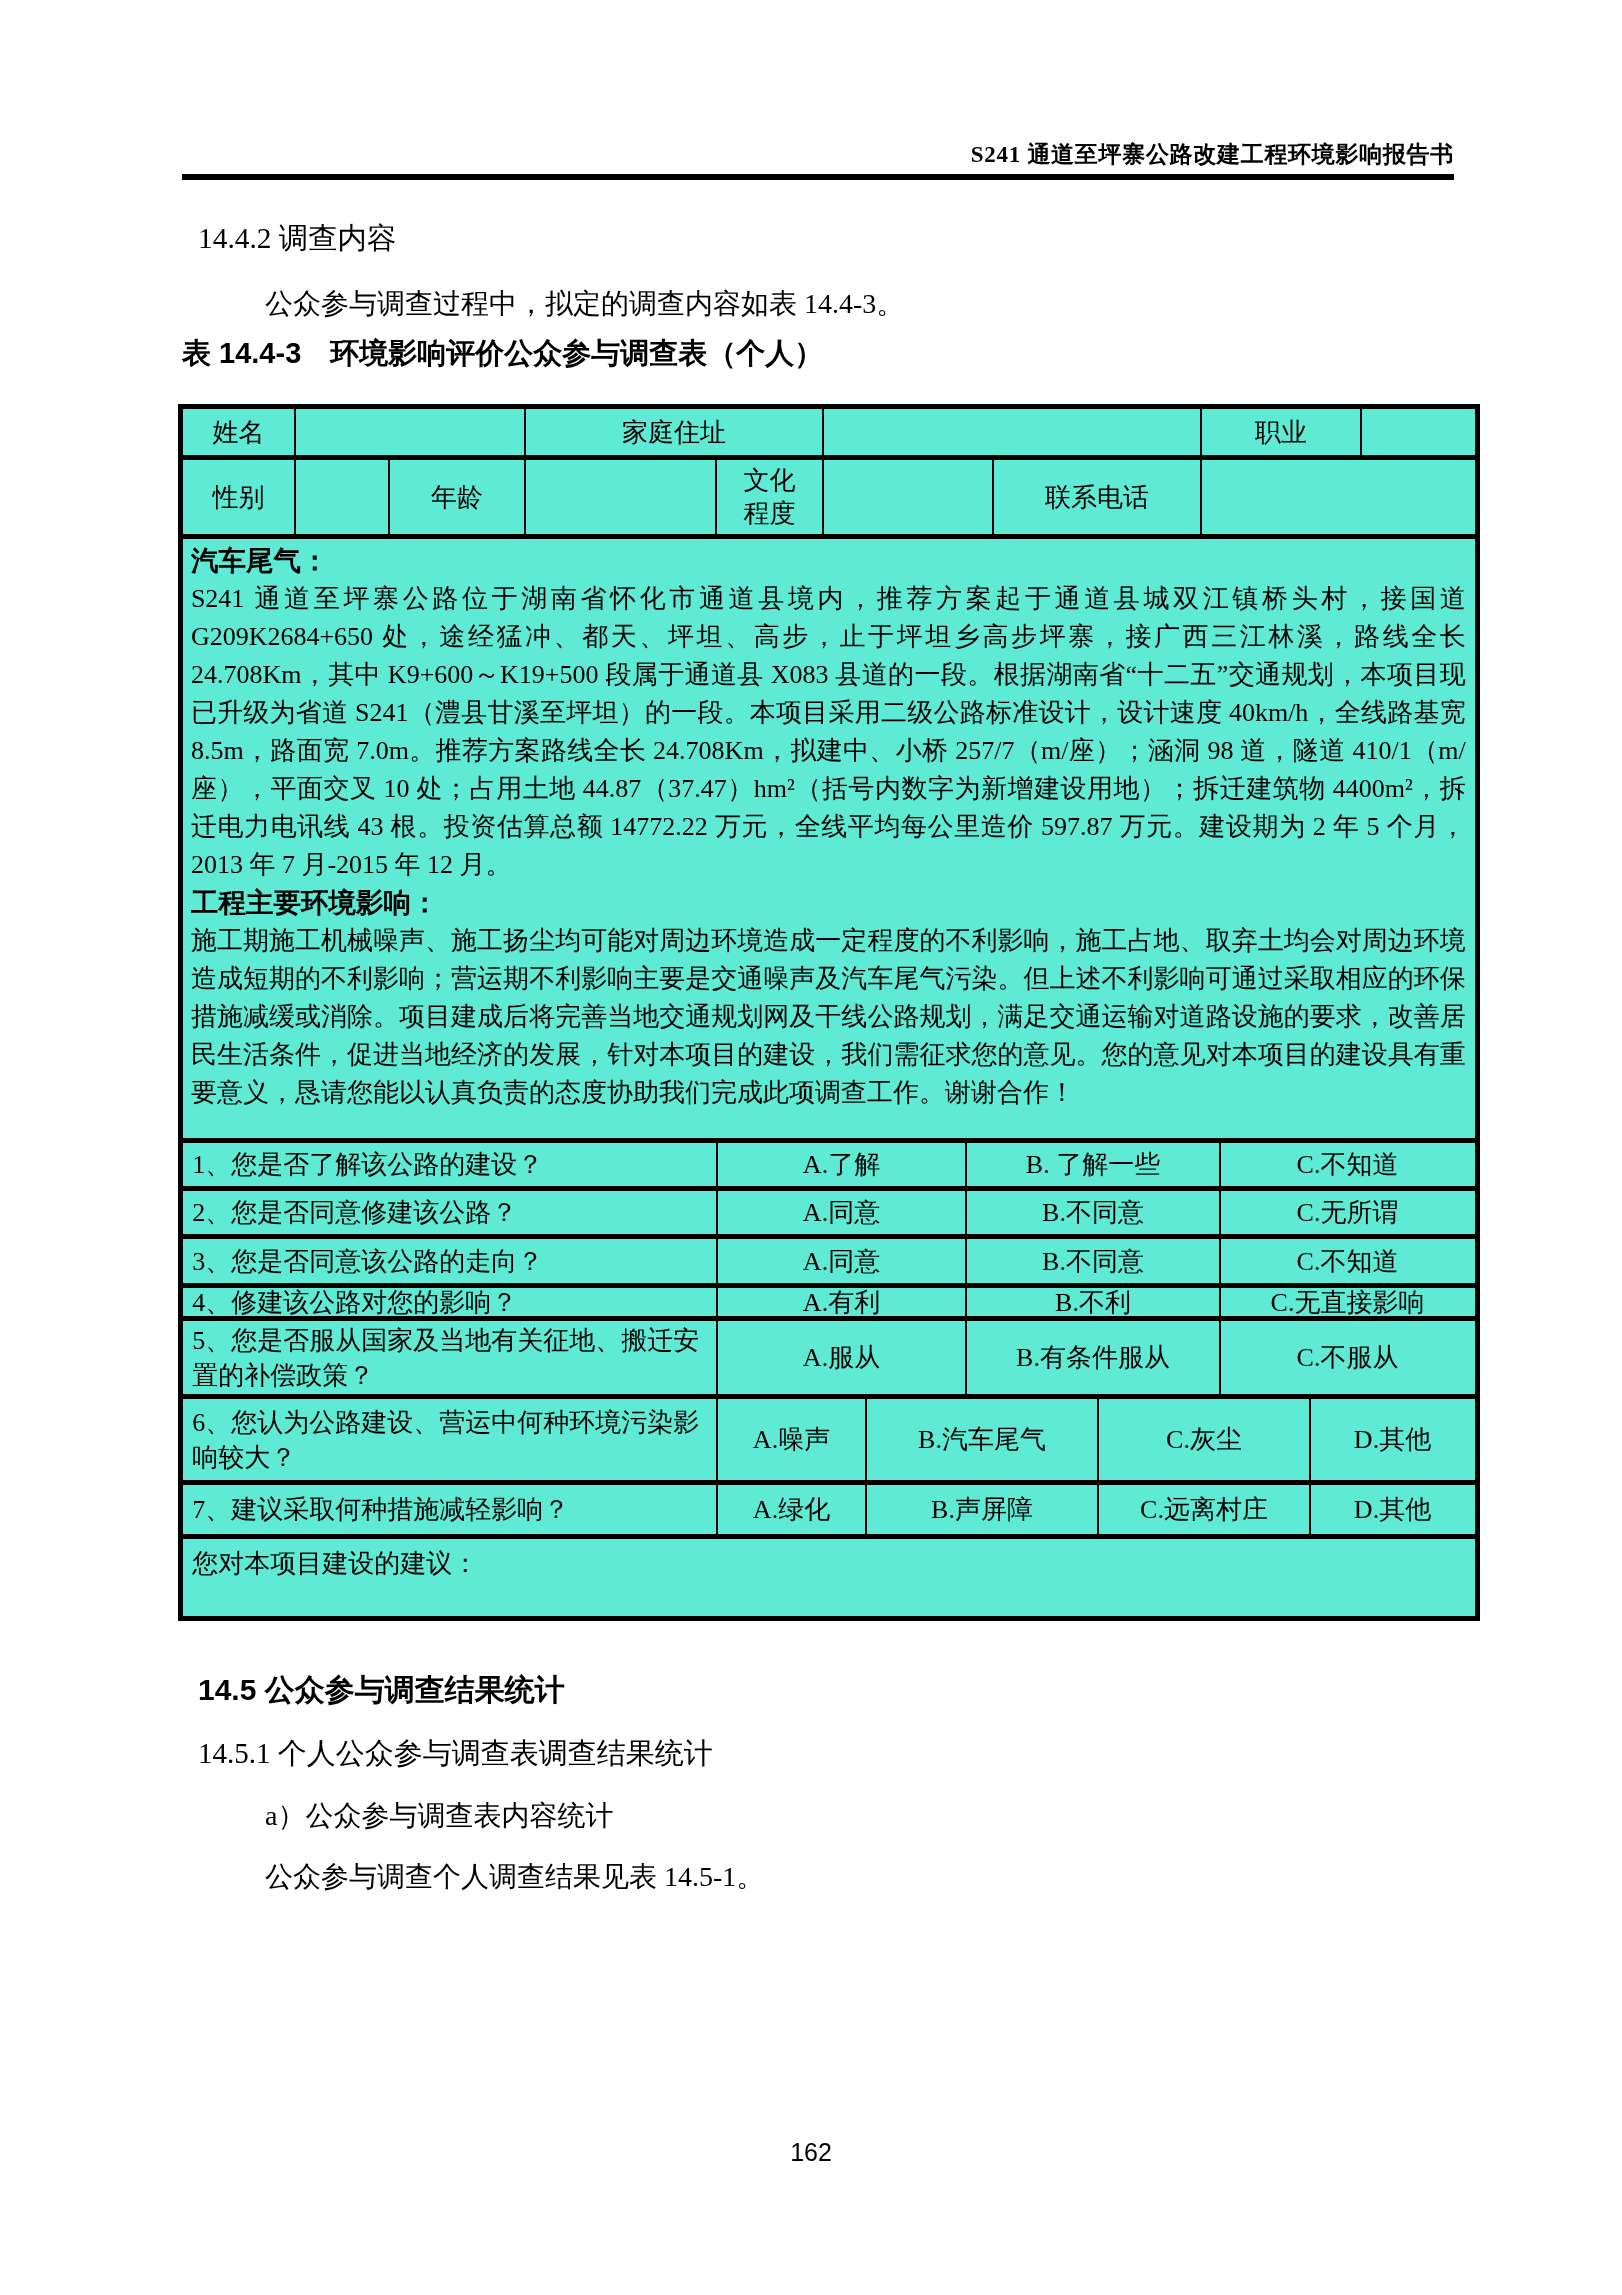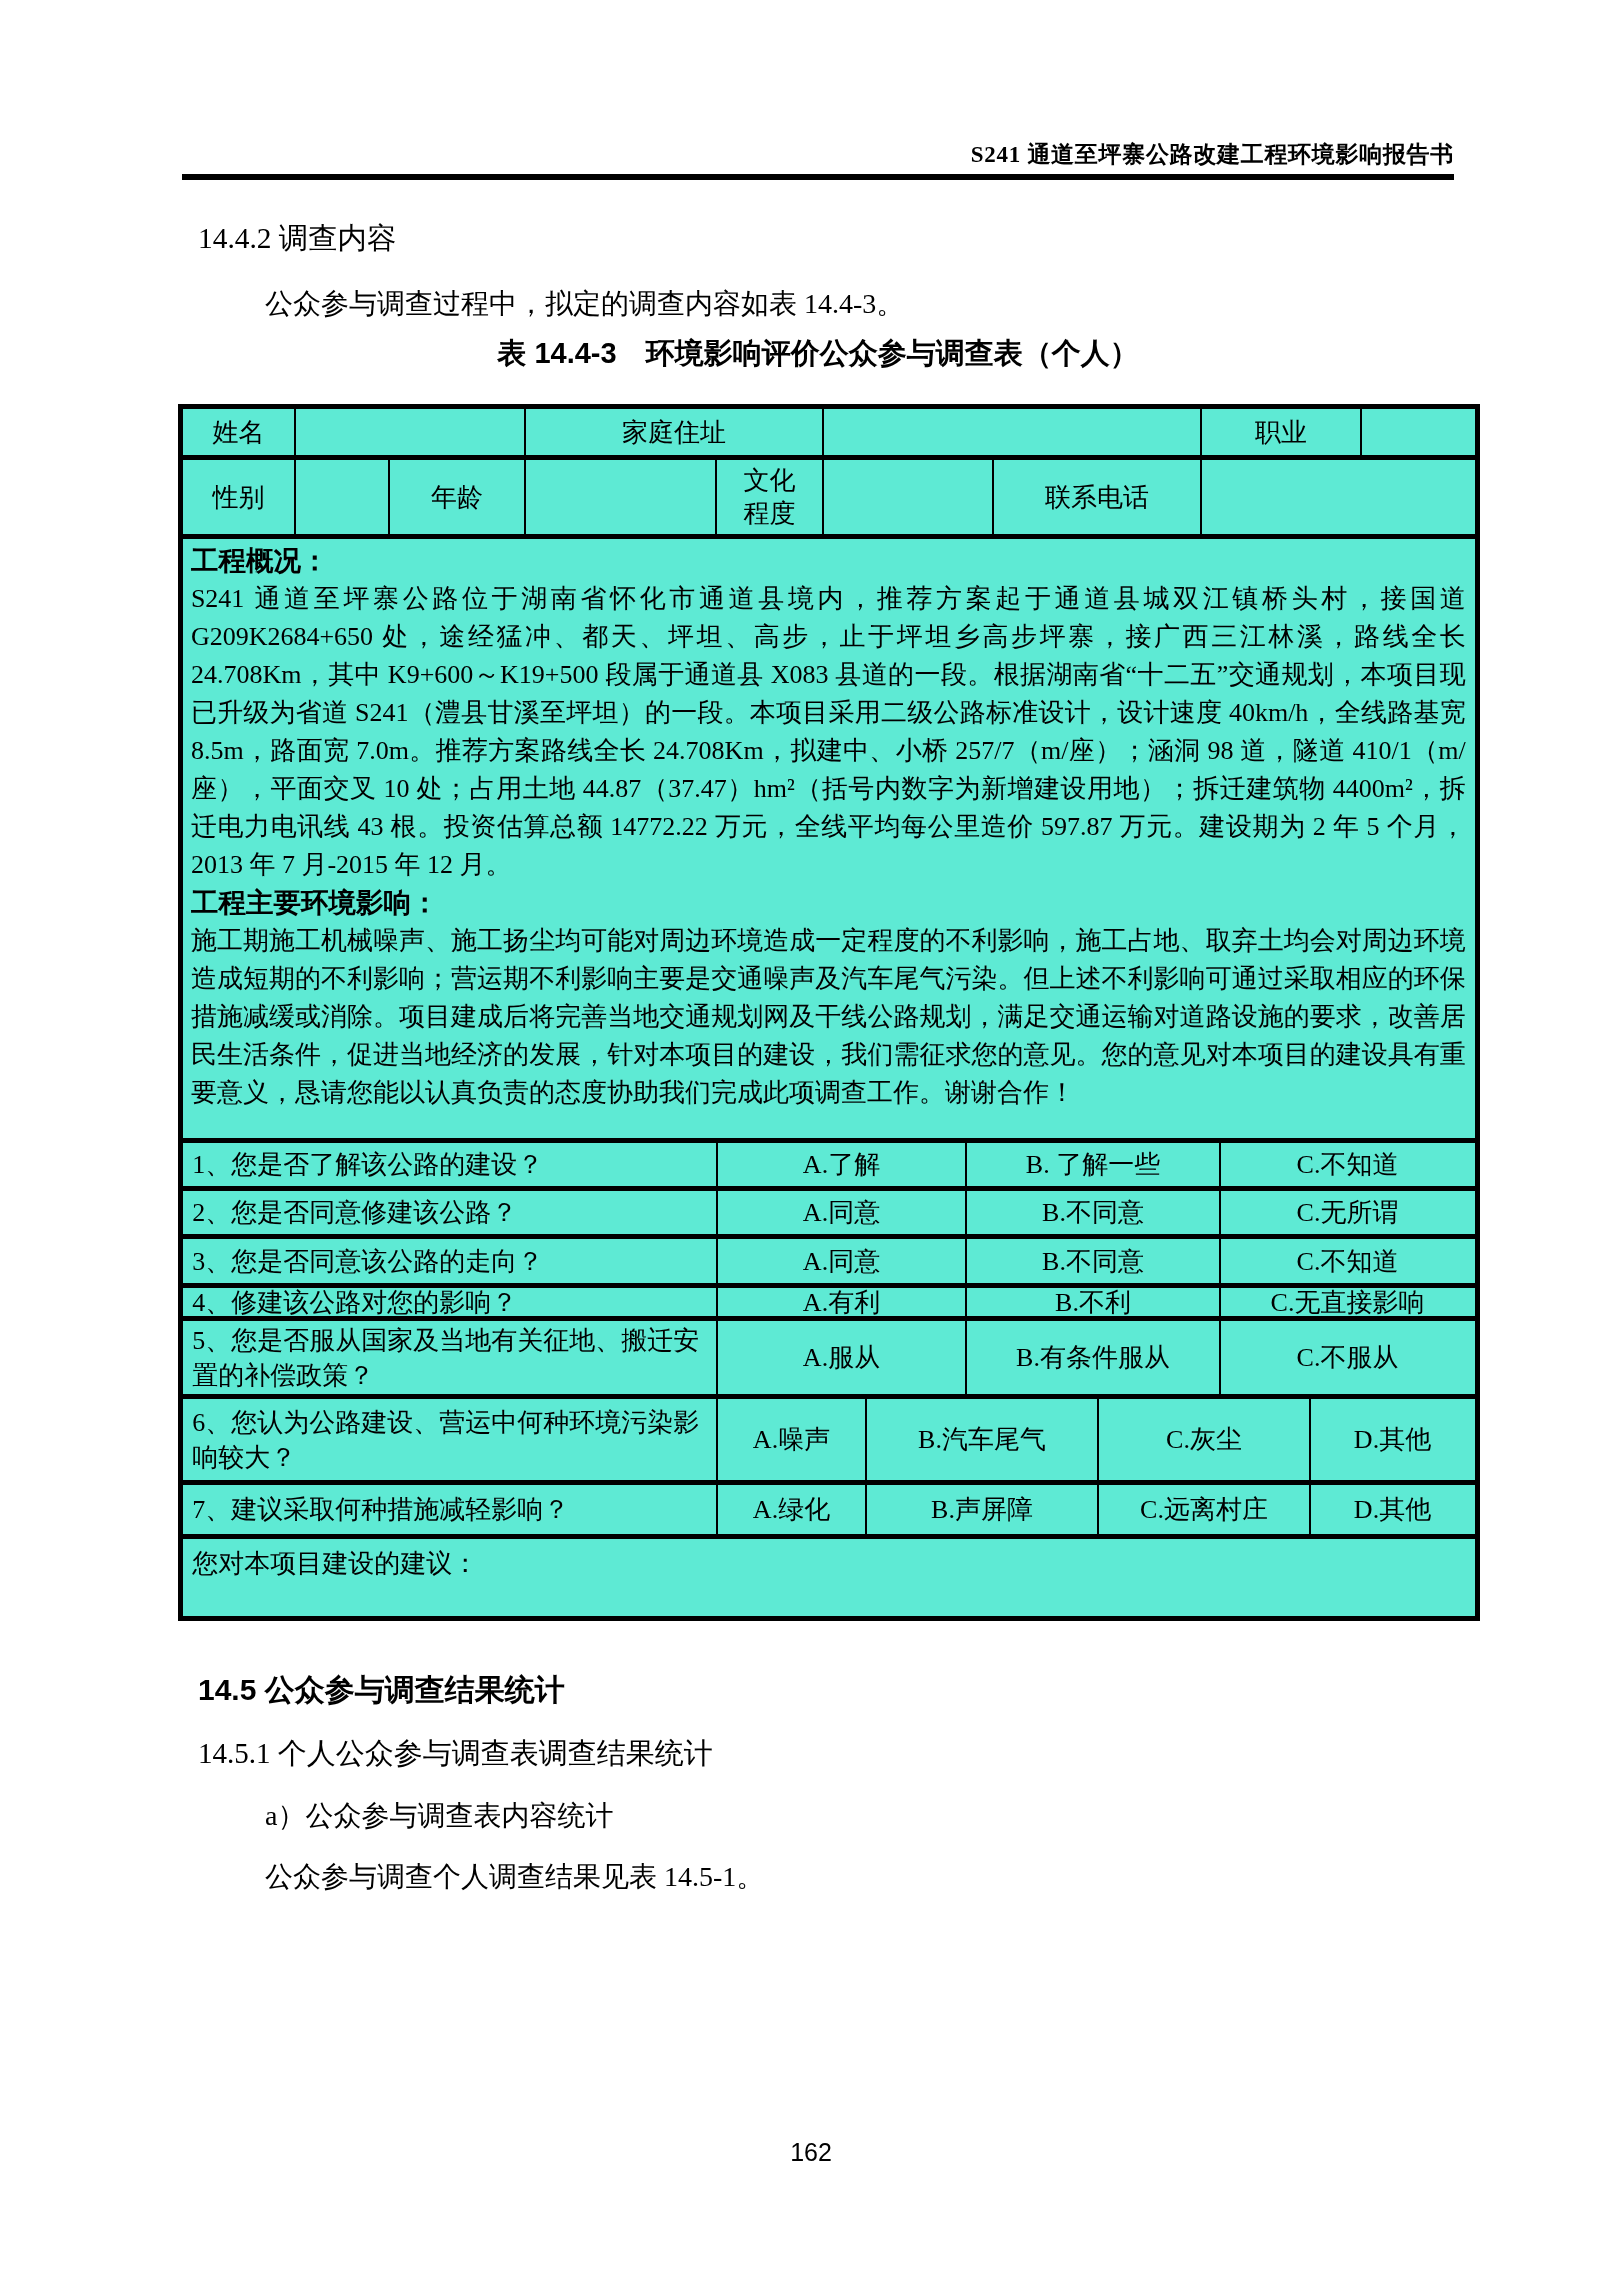--- a/index.html
+++ b/index.html
@@ -14,21 +14,21 @@
   .running-head {
     top:139px; left:182px; width:1272px;
     text-align:right; font-size:23px; font-weight:bold;
     letter-spacing:0.7px;
   }
   .head-rule { top:174px; left:182px; width:1272px; height:5.9px; background:#000; }
 
   .h-s1442 { top:219px; left:198px; font-size:29.4px; }
   .intro    { top:285px; left:265px; font-size:28px; }
   .caption  {
-    top:334px; left:182px; width:1272px; text-align:center;
+    top:334px; left:182px; width:1272px; 
     font-size:29px; font-weight:bold;
     font-family:"Liberation Sans", sans-serif;
   }
 
   
   .form-table {
     top:404px; left:178px; width:1302px;
     border:5.9px solid #000; box-sizing:border-box;
     background:#5eead4;
   }
@@ -110,21 +110,21 @@
       <div class="cell"></div>
       <div class="cell">
           <span class="edu-wrap">文化程度</span>
         </div>
       <div class="cell"></div>
       <div class="cell">联系电话</div>
       <div class="cell"></div>
     </div>
 
     <div class="bt block">
-      <div class="block-title">工程概况：</div>
+      <div class="block-title">汽车尾气：</div>
       <div class="block-text">S241 通道至坪寨公路位于湖南省怀化市通道县境内，推荐方案起于通道县城双江镇桥头村，接国道 G209K2684+650 处，途经猛冲、都天、坪坦、高步，止于坪坦乡高步坪寨，接广西三江林溪，路线全长 24.708Km，其中 K9+600～K19+500 段属于通道县 X083 县道的一段。根据湖南省“十二五”交通规划，本项目现已升级为省道 S241（澧县甘溪至坪坦）的一段。本项目采用二级公路标准设计，设计速度 40km/h，全线路基宽 8.5m，路面宽 7.0m。推荐方案路线全长 24.708Km，拟建中、小桥 257/7（m/座）；涵洞 98 道，隧道 410/1（m/座），平面交叉 10 处；占用土地 44.87（37.47）hm²（括号内数字为新增建设用地）；拆迁建筑物 4400m²，拆迁电力电讯线 43 根。投资估算总额 14772.22 万元，全线平均每公里造价 597.87 万元。建设期为 2 年 5 个月，2013 年 7 月-2015 年 12 月。</div>
       <div class="block-title">工程主要环境影响：</div>
       <div class="block-text">施工期施工机械噪声、施工扬尘均可能对周边环境造成一定程度的不利影响，施工占地、取弃土均会对周边环境造成短期的不利影响；营运期不利影响主要是交通噪声及汽车尾气污染。但上述不利影响可通过采取相应的环保措施减缓或消除。项目建成后将完善当地交通规划网及干线公路规划，满足交通运输对道路设施的要求，改善居民生活条件，促进当地经济的发展，针对本项目的建设，我们需征求您的意见。您的意见对本项目的建设具有重要意义，恳请您能以认真负责的态度协助我们完成此项调查工作。谢谢合作！</div>
     </div>
 
     <div class="row bt cols-q3 rh-q1">
       <div class="cell q">1、您是否了解该公路的建设？</div>
       <div class="cell">A.了解</div>
       <div class="cell">B. 了解一些</div>
       <div class="cell">C.不知道</div>

